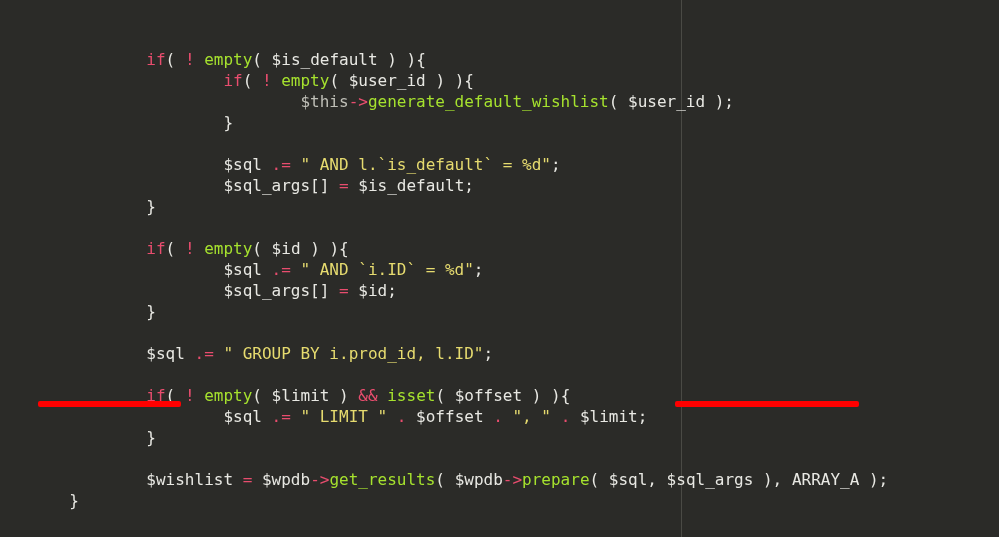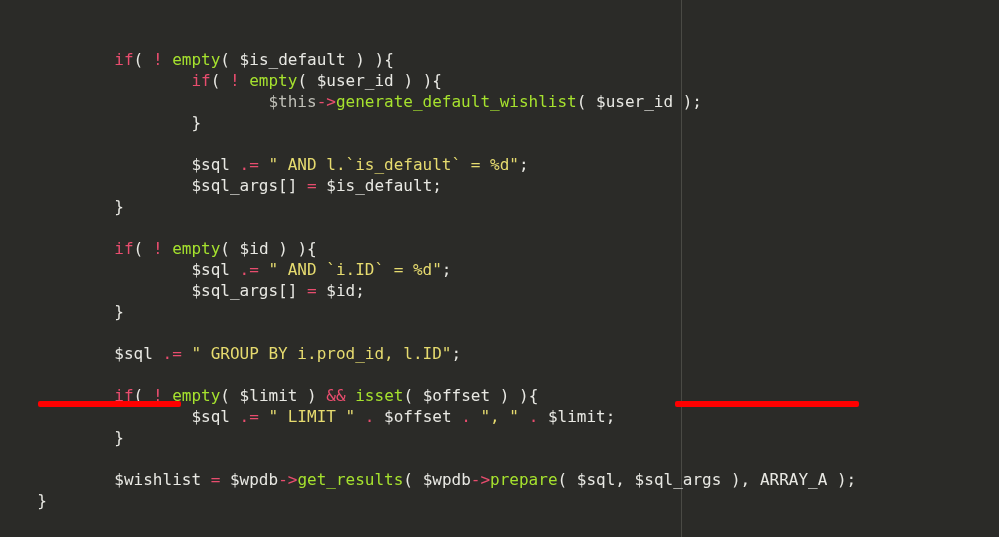--- a/index.html
+++ b/index.html
@@ -19,20 +19,21 @@
     height: 537px;
     background: #4a4a45;
     z-index: 0;
   }
   .code {
     position: relative;
     z-index: 1;
     padding: 28px 0 0 18px;
     white-space: pre;
     color: #e8e8e3;
+    margin-left: 32px;
   }
   .kw     { color: #e84d6e; }   
   .op     { color: #e84d6e; }   
   .punc   { color: #e8e8e3; }   
   .var    { color: #e8e8e3; }   
   .this   { color: #bfbfb7; }   
   .idx    { color: #e8e8e3; }   
   .call   { color: #a6e22e; }   
   .str    { color: #e6db6f; }   
   .const  { color: #e8e8e3; }

